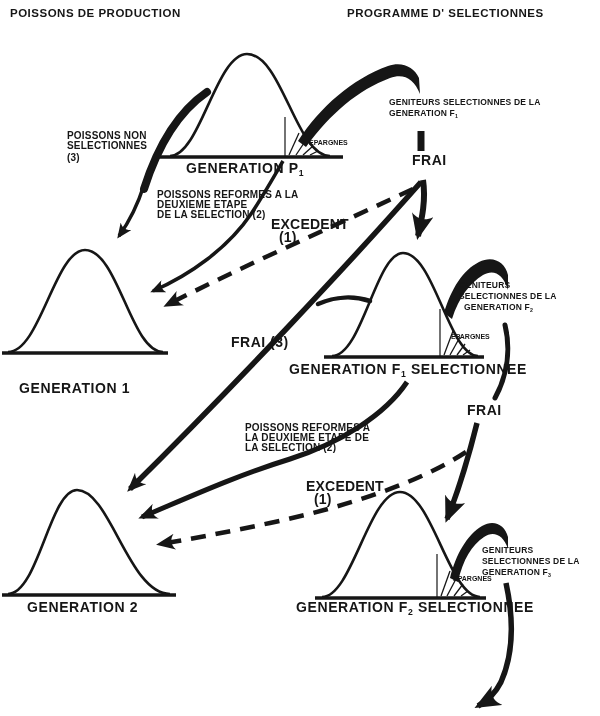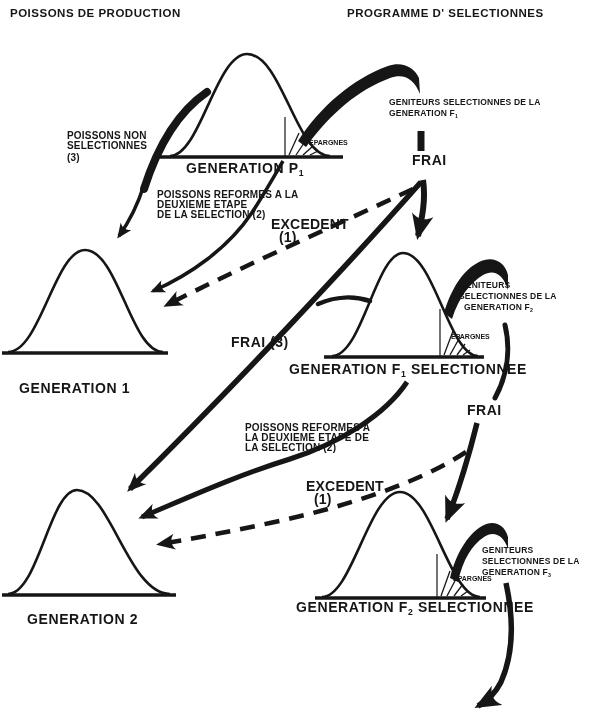--- a/index.html
+++ b/index.html
@@ -189,21 +189,21 @@
     <div>POISSONS REFORMES A</div>
     <div>LA DEUXIEME ETAPE DE</div>
     <div>LA SELECTION (2)</div>
   </div>
 
   <div class="lbl exc" style="left:306px;top:480px;">
     <div>EXCEDENT</div>
     <div class="ind">(1)</div>
   </div>
 
-  <div class="lbl gen" style="left:27px;top:600px;margin-top:12px;">
+  <div class="lbl gen" style="left:27px;top:600px;">
     <span>GENERATION 2</span>
   </div>
 
   <div class="lbl gen" style="left:296px;top:600px;">
     <span>GENERATION  F</span><sub>2</sub><span> SELECTIONNEE</span>
   </div>
 
   <div class="lbl tiny" style="left:453px;top:575px;">
     <span>EPARGNES</span>
   </div>

